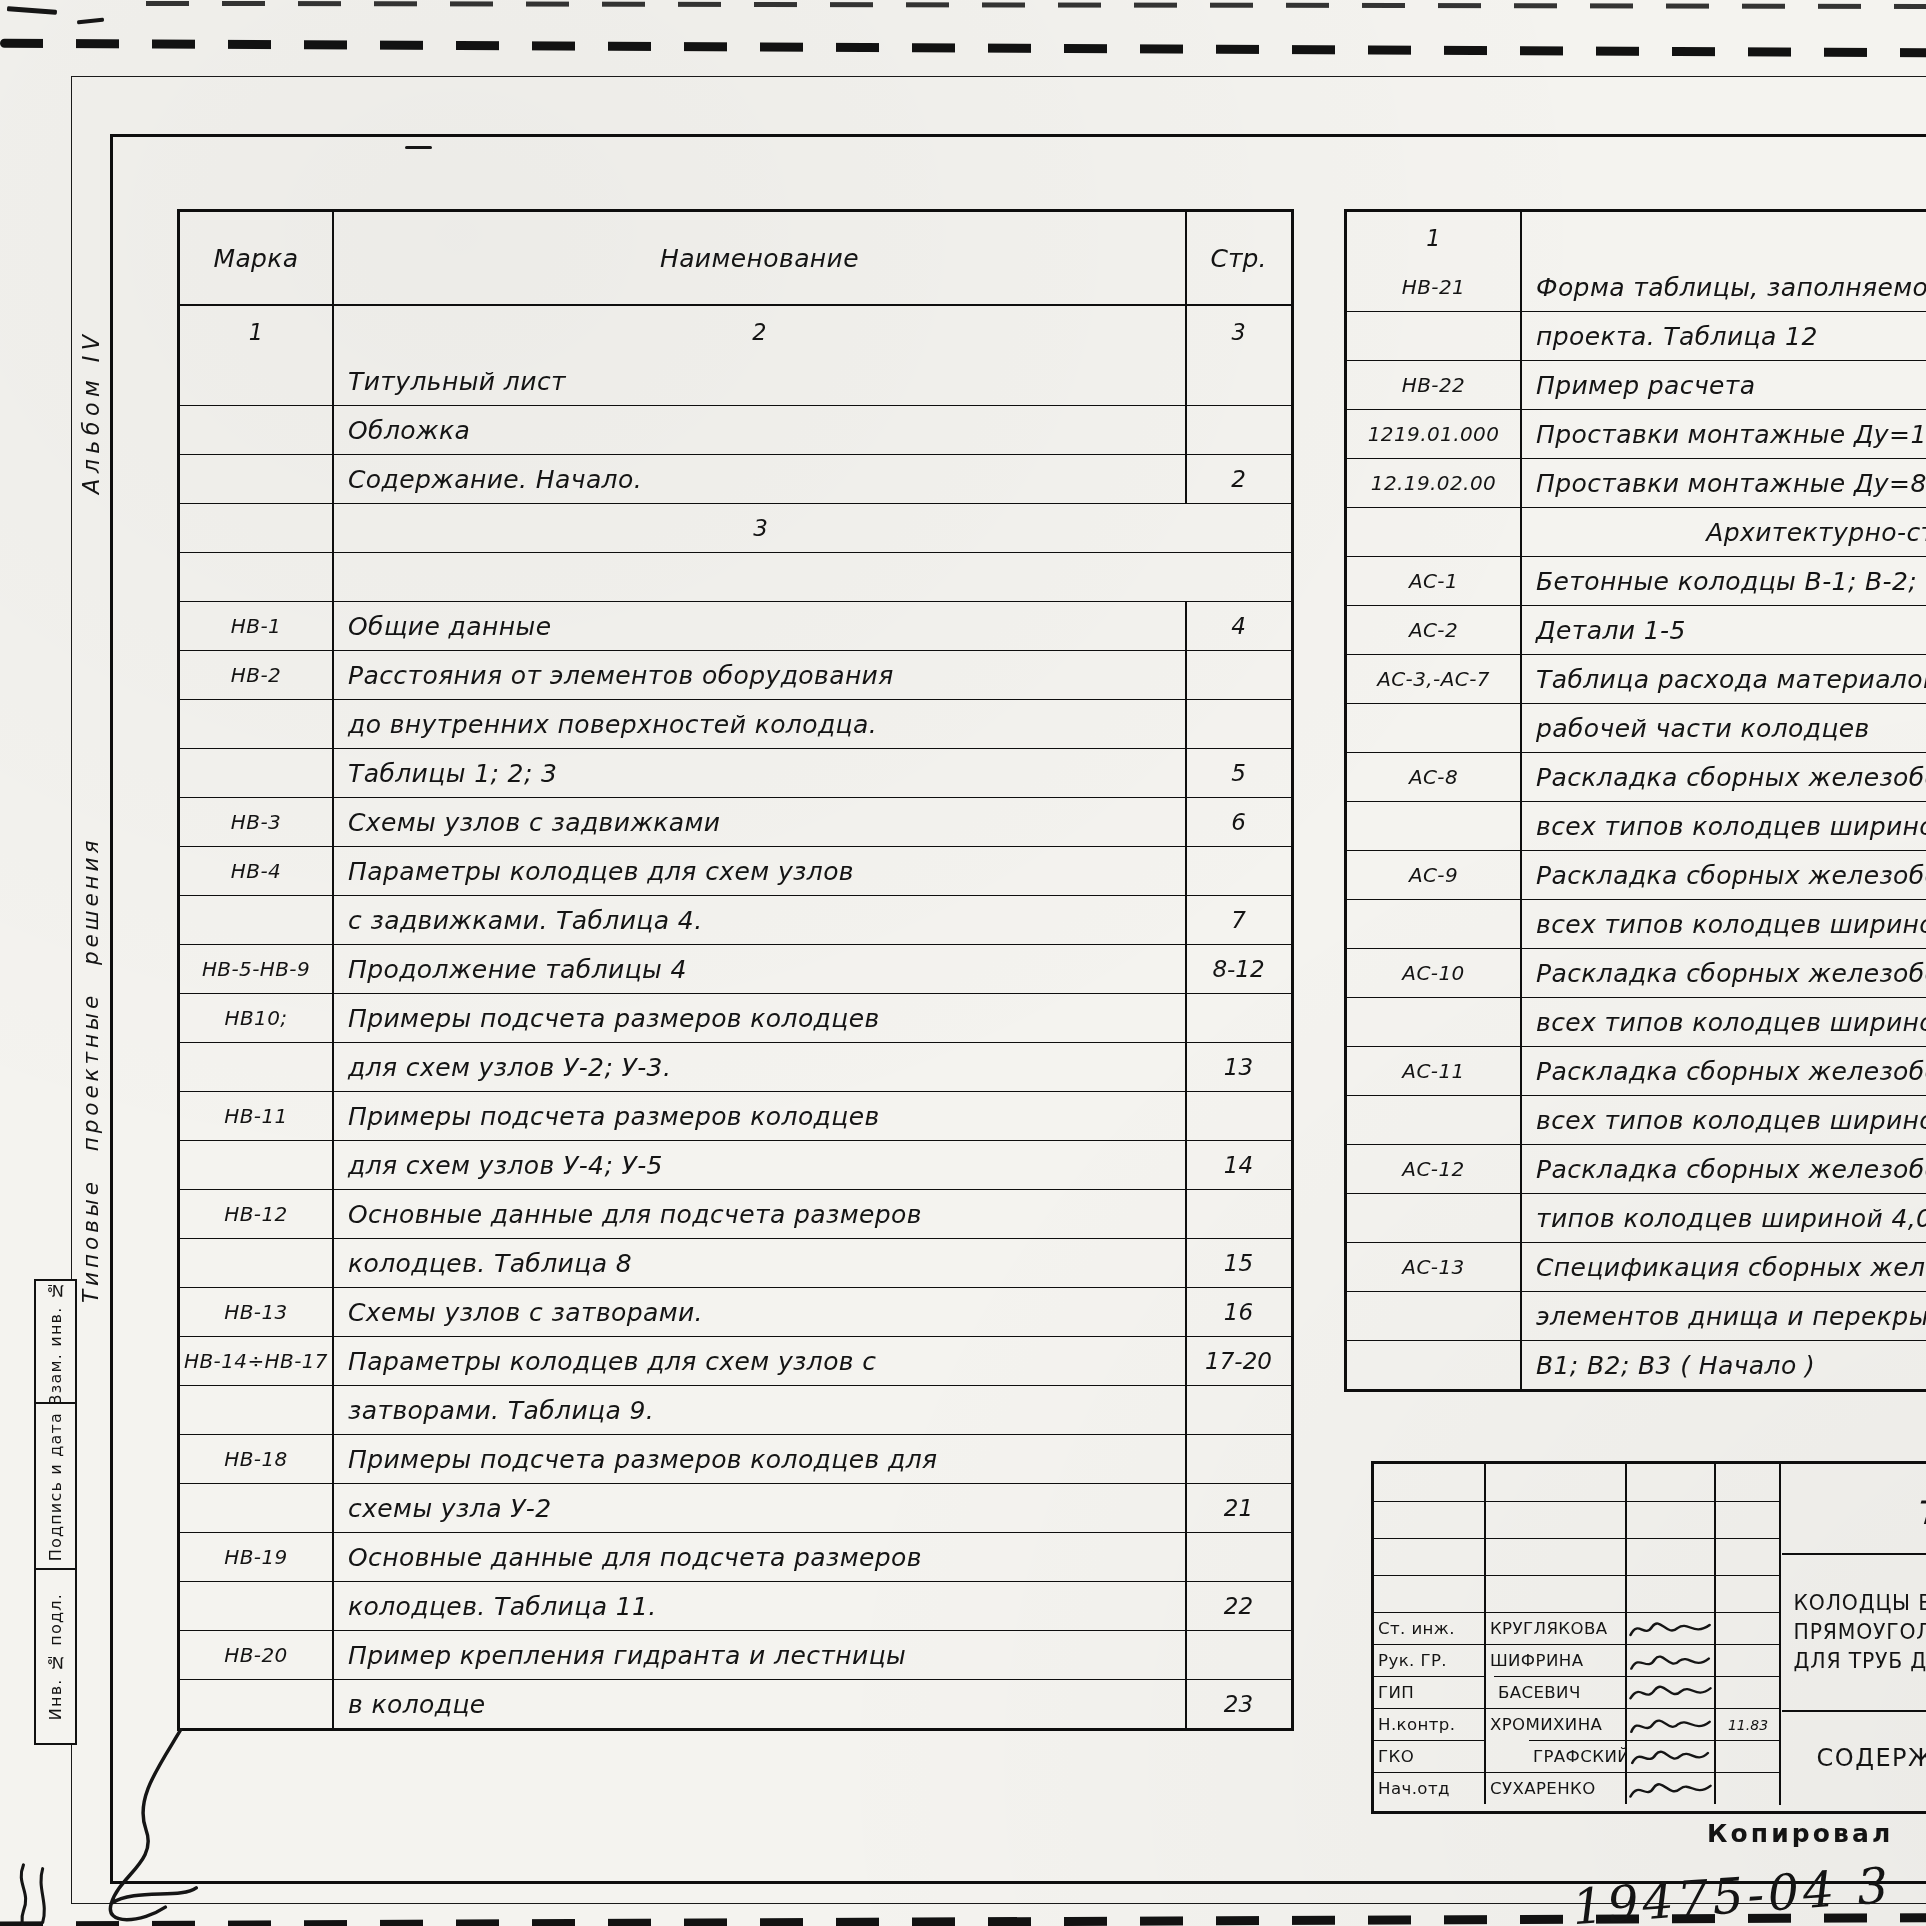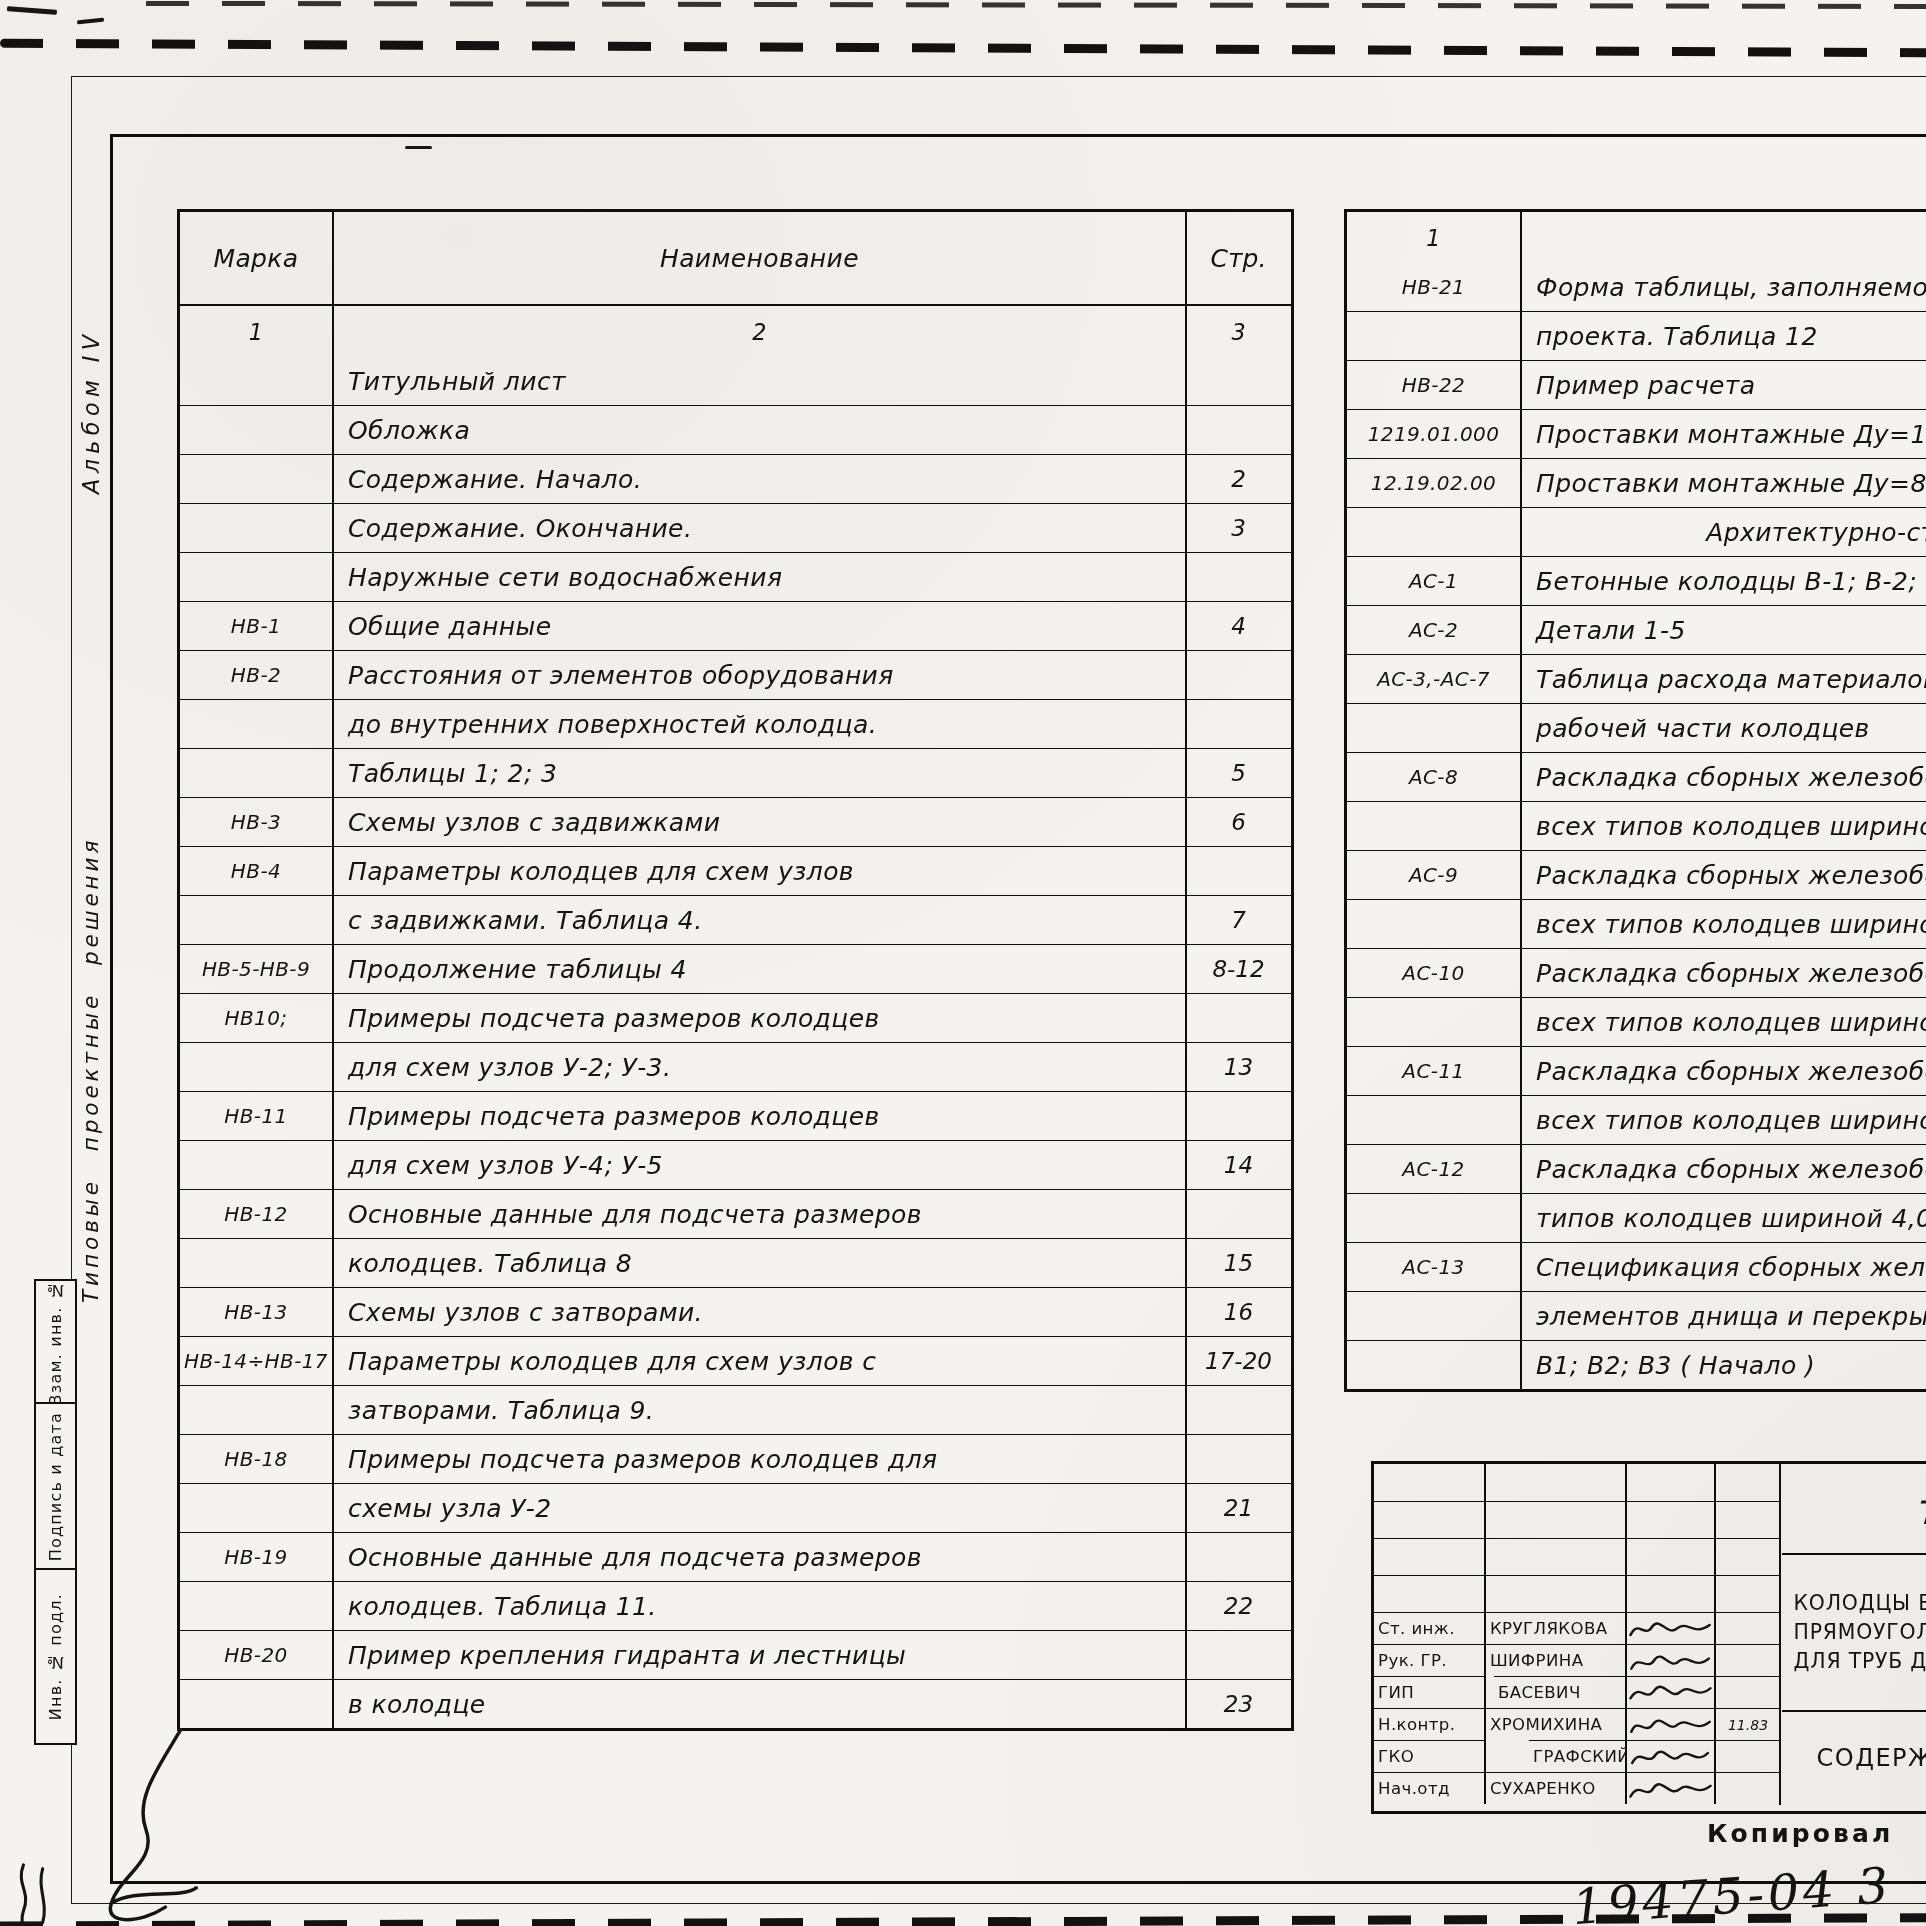--- a/index.html
+++ b/index.html
@@ -131,26 +131,24 @@
           <div class="cn">Обложка</div>
           <div class="cp"></div>
         </div>
         <div class="trow">
           <div class="cm"></div>
           <div class="cn">Содержание.   Начало.</div>
           <div class="cp">2</div>
         </div>
         <div class="trow">
           <div class="cm"></div>
-          <div class="cn">Содержание.  Окончание.</div>
           <div class="cp">3</div>
         </div>
         <div class="trow">
           <div class="cm"></div>
-          <div class="cn">Наружные сети водоснабжения</div>
           <div class="cp"></div>
         </div>
         <div class="trow">
           <div class="cm">НВ-1</div>
           <div class="cn">Общие  данные</div>
           <div class="cp">4</div>
         </div>
         <div class="trow">
           <div class="cm">НВ-2</div>
           <div class="cn">Расстояния  от элементов  оборудования</div>

